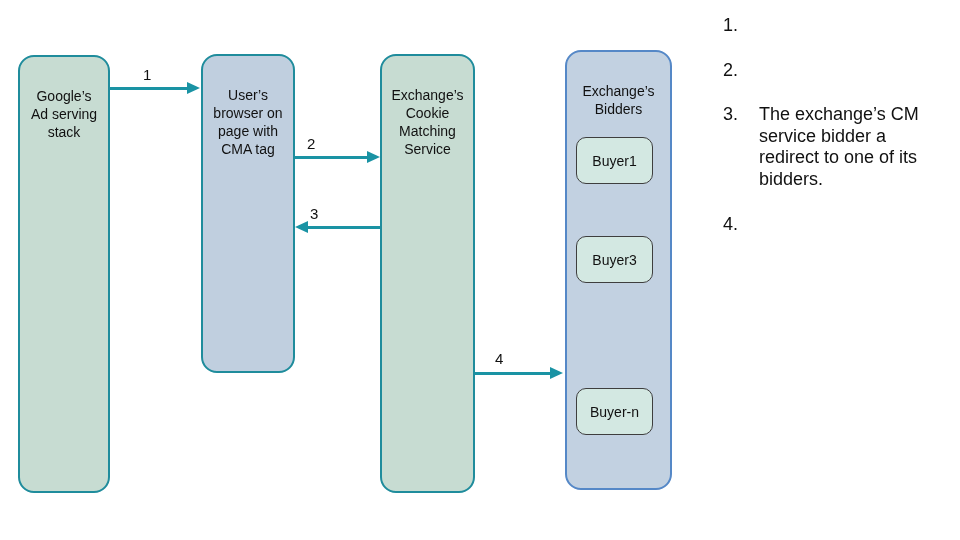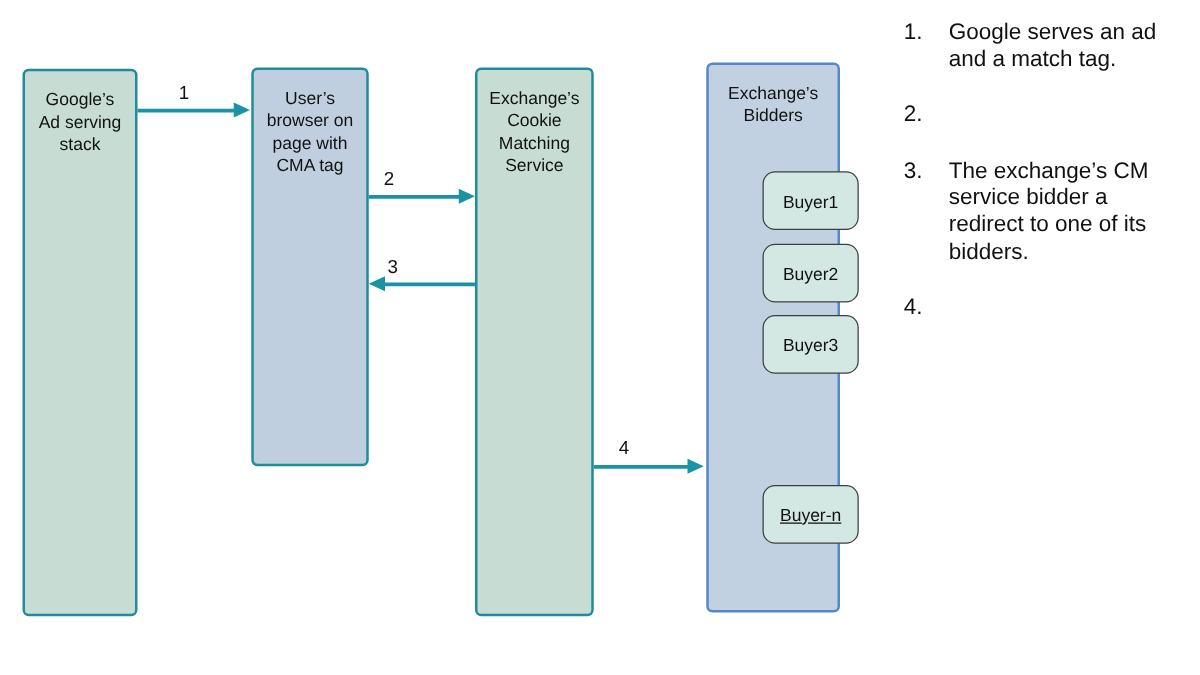--- a/index.html
+++ b/index.html
@@ -8,24 +8,24 @@
     width: 960px;
     height: 540px;
     background: #ffffff;
     font-family: "Liberation Sans", sans-serif;
     color: #111111;
     overflow: hidden;
   }
   .bigbox {
     position: absolute;
     box-sizing: border-box;
-    border-radius: 5px;
+    border-radius: 16px;
     border: 2px solid #1f8c9c;
     text-align: center;
-    padding-top: 13px;
+    padding-top: 30px;
     font-size: 14px;
     line-height: 18px;
   }
   .bigbox .label { white-space: pre-line; }
   #box-google  { left: 18px;  top: 55px; width: 92px;  height: 438px; background: #c7dcd2; }
   #box-browser { left: 201px; top: 54px; width: 94px;  height: 319px; background: #c0cfdf; }
   #box-cm      { left: 380px; top: 54px; width: 95px;  height: 439px; background: #c7dcd2; }
   #box-bidders { left: 565px; top: 50px; width: 107px; height: 440px; background: #c2d1e1; border-color: #5588c7; }
   .buyer {
     position: absolute;
@@ -33,26 +33,25 @@
     width: 77px;
     height: 47px;
     box-sizing: border-box;
     background: #d3e8e2;
     border: 1.5px solid #3e3e3e;
     border-radius: 10px;
     display: flex;
     align-items: center;
     justify-content: center;
     font-size: 14px;
-    margin-left: 34px;
   }
   #buyer-1 { top: 85px; }
   #buyer-2 { top: 143px; }
-  #buyer-3 { top: 200px; }
-  #buyer-n { top: 336px; text-decoration: underline; }
+  #buyer-3 { top: 184px; }
+  #buyer-n { top: 336px; }
   .arrow { position: absolute; height: 12px; }
   .arrow .shaft {
     position: absolute;
     top: 4.5px;
     height: 3px;
     background: #1a93a4;
   }
   .arrow .head {
     position: absolute;
     top: 0;
@@ -115,23 +114,20 @@
 Matching
 Service</div>
   </div>
 
   <div class="bigbox" id="box-bidders">
     <div class="label">Exchange’s
 Bidders</div>
     <div class="buyer" id="buyer-1">
       <span>Buyer1</span>
     </div>
-    <div class="buyer" id="buyer-2">
-      <span>Buyer2</span>
-    </div>
     <div class="buyer" id="buyer-3">
       <span>Buyer3</span>
     </div>
     <div class="buyer" id="buyer-n">
       <span>Buyer-n</span>
     </div>
   </div>
 
   <div class="arrow right" id="arrow-1">
     <div class="shaft"></div>
@@ -153,21 +149,20 @@
 
   <div class="arrow right" id="arrow-4">
     <div class="shaft"></div>
     <div class="head"></div>
   </div>
   <span class="arrow-label" id="arrow-label-4">4</span>
 
   <div class="steps">
     <div class="step">
       <div class="step-num">1.</div>
-      <div class="step-text">Google serves an ad and a match tag.</div>
     </div>
     <div class="step">
       <div class="step-num">2.</div>
     </div>
     <div class="step">
       <div class="step-num">3.</div>
       <div class="step-text">The exchange’s CM service bidder a redirect to one of its bidders.</div>
     </div>
     <div class="step">
       <div class="step-num">4.</div>

